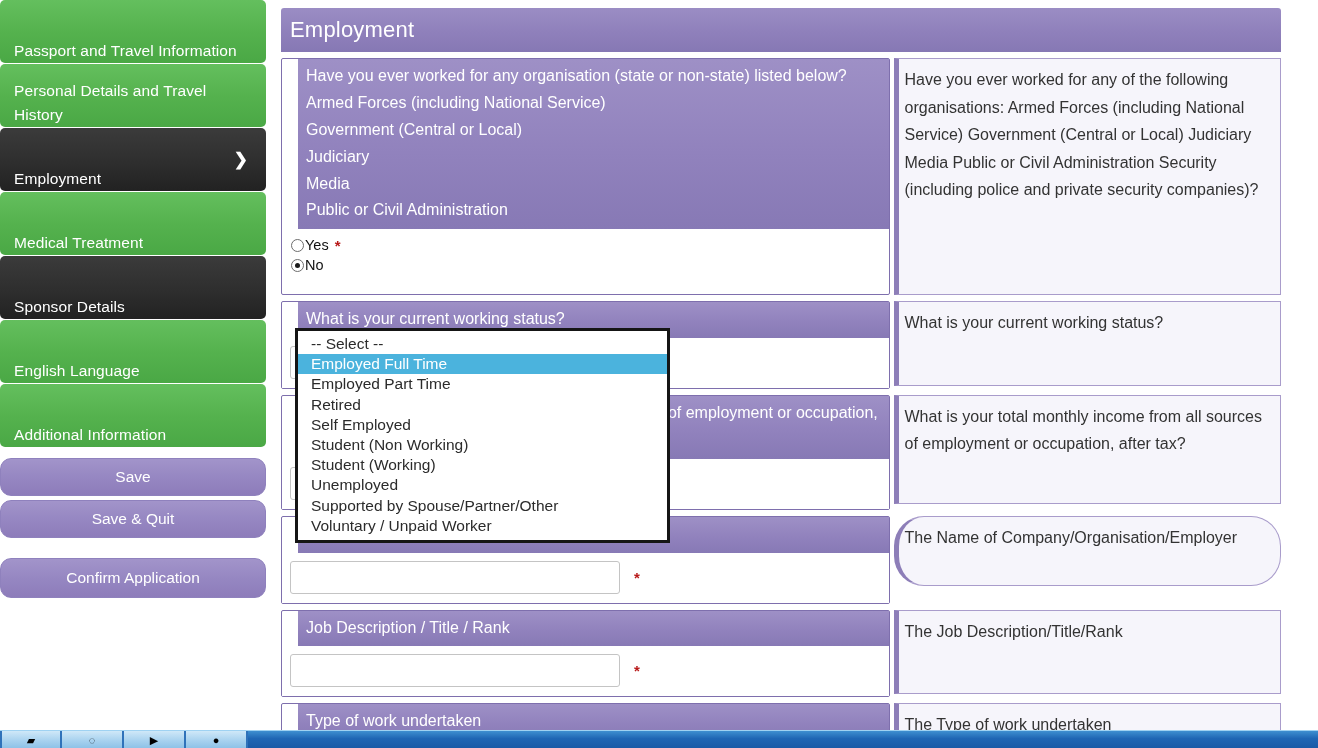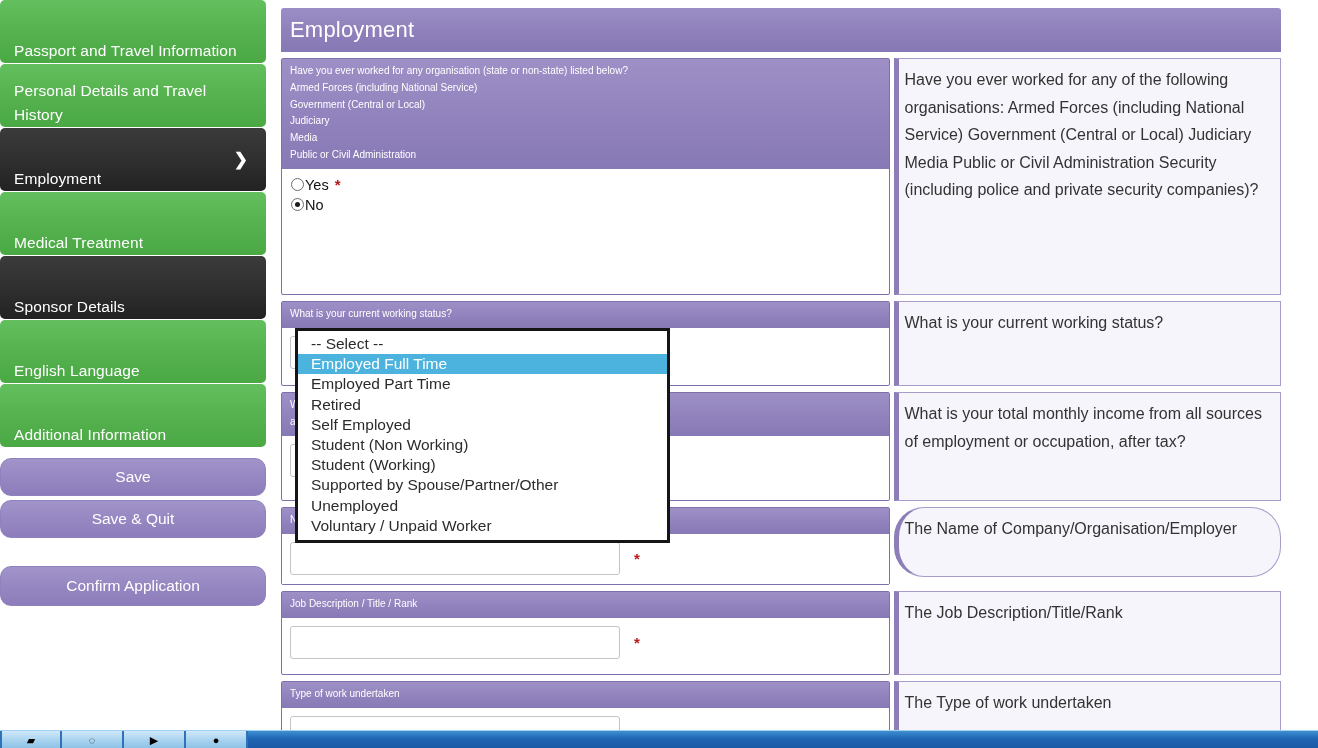--- a/index.html
+++ b/index.html
@@ -49,21 +49,21 @@
     border-radius: 11px;
     background: linear-gradient(to bottom, #a294ca 0%, #9687c2 50%, #8d7cba 100%);
     color: #ffffff;
     font-size: 15.5px;
     display: flex; align-items: center; justify-content: center;
     cursor: pointer;
     border: 1px solid #8f81bd;
   }
   #btn-save { margin-top: 11px; }
   #btn-savequit { margin-top: 4px; }
-  #btn-confirm { margin-top: 28px; height: 40px; }
+  #btn-confirm { margin-top: 20px; height: 40px; }
 
   
   #main {
     position: absolute; left: 281px; top: 8px;
     width: 1003px;
   }
   #page-header {
     width: 1000px; height: 44px;
     background: linear-gradient(to bottom, #9b8dc4 0%, #8f80bb 55%, #8678b4 100%);
     border-radius: 3px 3px 0 0;
@@ -82,23 +82,24 @@
   }
   .q-col {
     width: 611px;
     border: 1px solid #7e6fad;
     background: #ffffff;
     border-radius: 2px;
   }
   .q-label {
     background: linear-gradient(to bottom, #9e90c6 0%, #9182bd 55%, #8779b5 100%);
     color: #ffffff;
-    font-size: 10px;
+    font-size: 16px;
     padding: 4px 8px 5px 8px;
     line-height: 1.68;
+    margin-left: 16px;
   }
   .q-label .ln { display: block; }
   .q-body {
     background: #ffffff;
     padding: 6px 8px 7px 8px;
     min-height: 48px;
     display: flex;
     align-items: center;
   }
   .q-body.tall { min-height: 50px; }
@@ -326,22 +327,22 @@
   </div>
 
   <div id="dropdown">
     <div class="opt">-- Select --</div>
     <div class="opt selected">Employed Full Time</div>
     <div class="opt">Employed Part Time</div>
     <div class="opt">Retired</div>
     <div class="opt">Self Employed</div>
     <div class="opt">Student (Non Working)</div>
     <div class="opt">Student (Working)</div>
+    <div class="opt">Unemployed</div>
     <div class="opt">Supported by Spouse/Partner/Other</div>
-    <div class="opt">Unemployed</div>
     <div class="opt">Voluntary / Unpaid Worker</div>
   </div>
 
   <div id="taskbar">
     <div class="tb-tile">
       <span class="tb-glyph">▰</span>
     </div>
     <div class="tb-tile">
       <span class="tb-glyph">◌</span>
     </div>

